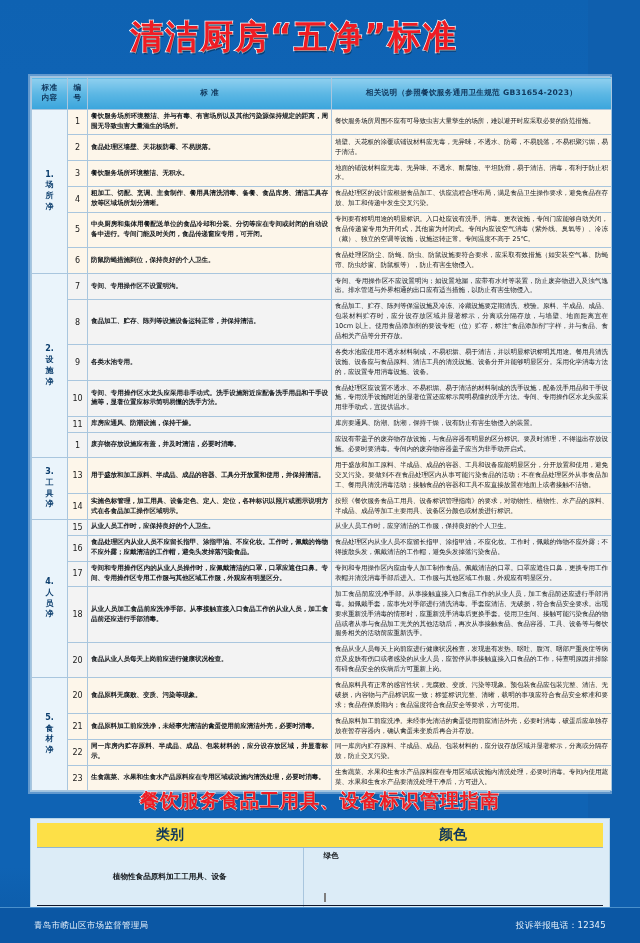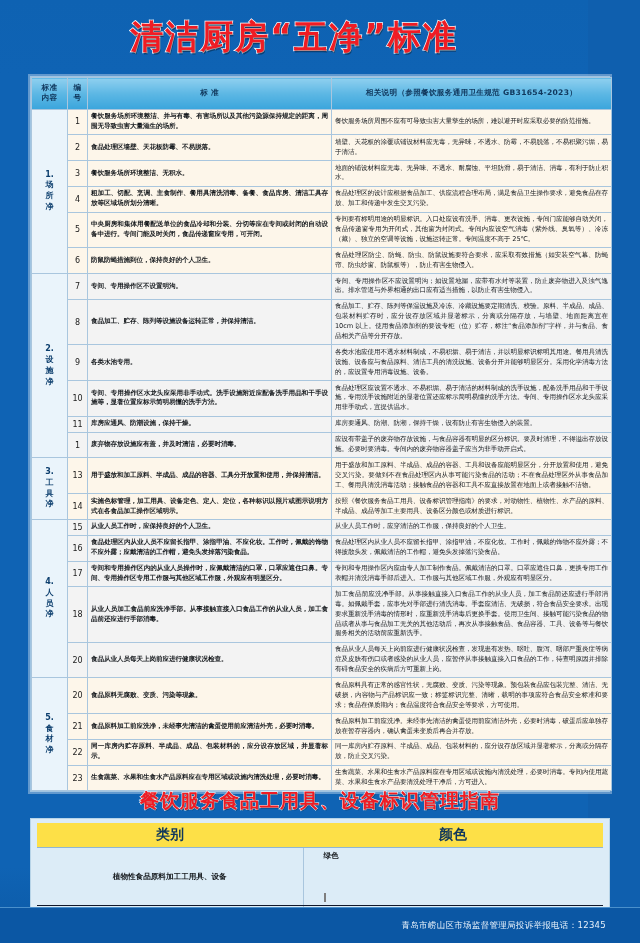--- a/index.html
+++ b/index.html
@@ -178,21 +178,21 @@
   .footer {
     position: absolute;
     left: 0;
     bottom: 0;
     width: 640px;
     height: 36px;
     background: #0b57a4;
     border-top: 1px solid #4a90cc;
     display: flex;
     align-items: center;
-    justify-content: flex-end;
+    justify-content: space-between;
     padding: 0 34px;
   }
   .footer div {
     color: #e8f2fb;
     font-size: 8.5px;
     letter-spacing: .3px;
   }
 </style>
 </head>
 <body>

